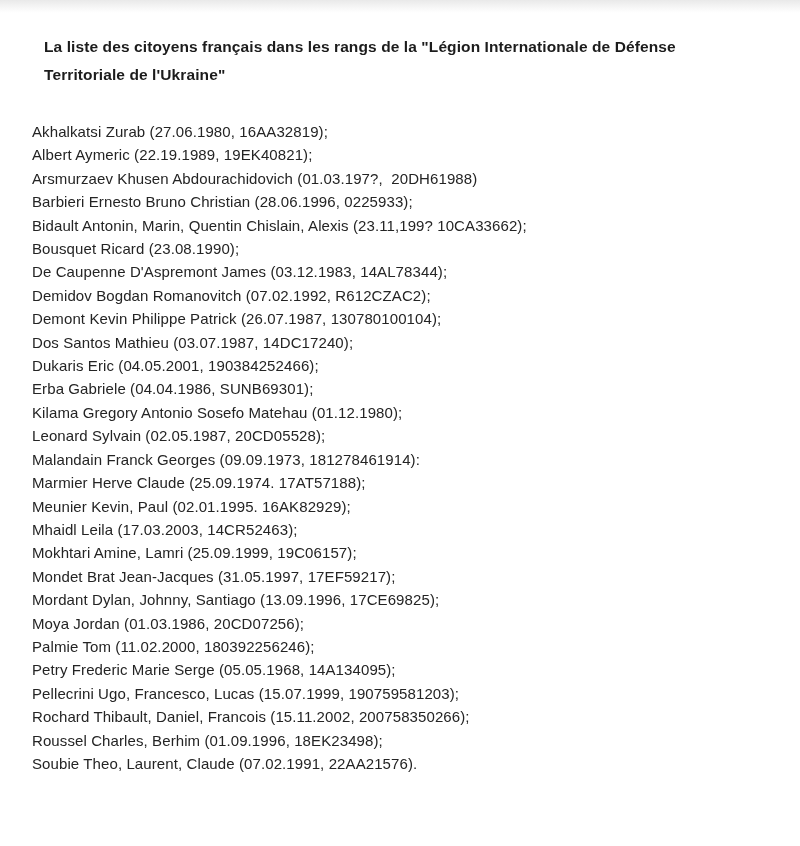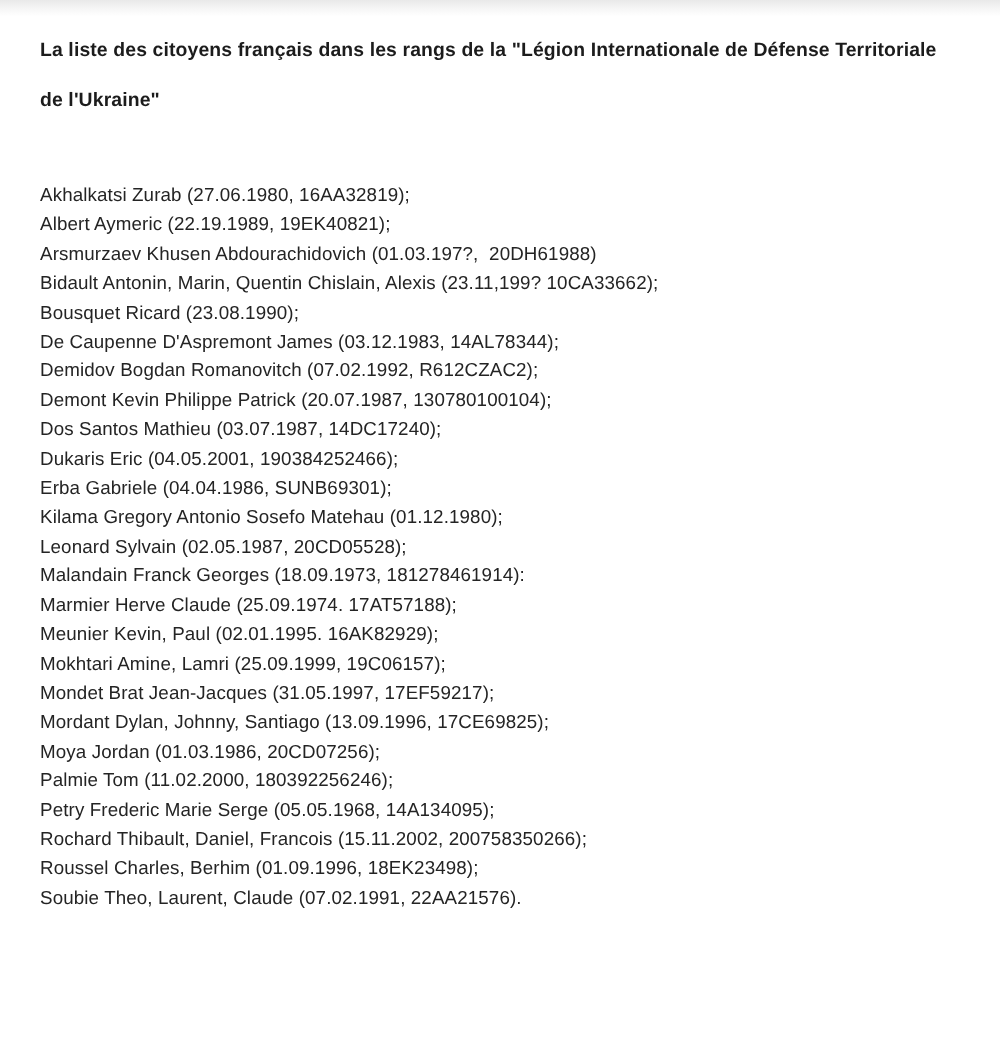--- a/index.html
+++ b/index.html
@@ -23,31 +23,31 @@
     height: 13px;
     background: linear-gradient(to bottom, #e9e9e9 0%, #f6f6f6 55%, #ffffff 100%);
   }
   .page {
     position: relative;
     padding: 21px 38px 0 32px;
     box-sizing: border-box;
     width: 800px;
   }
   .doc-title {
-    margin: 0;
+    margin: 12px;
     max-width: 742px;
     font-size: 15.5px;
     font-weight: bold;
-    line-height: 40px;
+    line-height: 28px;
     color: #1c1c1c;
     letter-spacing: 0.1px;
     white-space: pre-wrap;
   }
   .name-list {
-    margin-top: 44px;
+    margin-top: 31px;
   }
   .entry {
     margin: 0;
     font-size: 15px;
     font-weight: 400;
     line-height: 23.4px;
     color: #242424;
     white-space: pre-wrap;
     letter-spacing: 0.1px;
   }
@@ -57,36 +57,39 @@
 
 <div class="scan-band-top"></div>
 
 <div class="page">
   <p class="doc-title">La liste des citoyens français dans les rangs de la "Légion Internationale de Défense Territoriale de l'Ukraine"</p>
 
   <div class="name-list">
       <p class="entry">Akhalkatsi Zurab (27.06.1980, 16AA32819);</p>
       <p class="entry">Albert Aymeric (22.19.1989, 19EK40821);</p>
       <p class="entry">Arsmurzaev Khusen Abdourachidovich (01.03.197?,  20DH61988)</p>
+      <p class="entry">Barbieri Ernesto Bruno Christian (28.06.1996, 0225933);</p>
       <p class="entry">Bidault Antonin, Marin, Quentin Chislain, Alexis (23.11,199? 10CA33662);</p>
       <p class="entry">Bousquet Ricard (23.08.1990);</p>
       <p class="entry">De Caupenne D'Aspremont James (03.12.1983, 14AL78344);</p>
       <p class="entry">Demidov Bogdan Romanovitch (07.02.1992, R612CZAC2);</p>
-      <p class="entry">Demont Kevin Philippe Patrick (20.07.1987, 130780100104);</p>
+      <p class="entry">Demont Kevin Philippe Patrick (26.07.1987, 130780100104);</p>
       <p class="entry">Dos Santos Mathieu (03.07.1987, 14DC17240);</p>
       <p class="entry">Dukaris Eric (04.05.2001, 190384252466);</p>
       <p class="entry">Erba Gabriele (04.04.1986, SUNB69301);</p>
       <p class="entry">Kilama Gregory Antonio Sosefo Matehau (01.12.1980);</p>
       <p class="entry">Leonard Sylvain (02.05.1987, 20CD05528);</p>
-      <p class="entry">Malandain Franck Georges (18.09.1973, 181278461914):</p>
+      <p class="entry">Malandain Franck Georges (09.09.1973, 181278461914):</p>
       <p class="entry">Marmier Herve Claude (25.09.1974. 17AT57188);</p>
       <p class="entry">Meunier Kevin, Paul (02.01.1995. 16AK82929);</p>
+      <p class="entry">Mhaidl Leila (17.03.2003, 14CR52463);</p>
       <p class="entry">Mokhtari Amine, Lamri (25.09.1999, 19C06157);</p>
       <p class="entry">Mondet Brat Jean-Jacques (31.05.1997, 17EF59217);</p>
       <p class="entry">Mordant Dylan, Johnny, Santiago (13.09.1996, 17CE69825);</p>
       <p class="entry">Moya Jordan (01.03.1986, 20CD07256);</p>
       <p class="entry">Palmie Tom (11.02.2000, 180392256246);</p>
       <p class="entry">Petry Frederic Marie Serge (05.05.1968, 14A134095);</p>
+      <p class="entry">Pellecrini Ugo, Francesco, Lucas (15.07.1999, 190759581203);</p>
       <p class="entry">Rochard Thibault, Daniel, Francois (15.11.2002, 200758350266);</p>
       <p class="entry">Roussel Charles, Berhim (01.09.1996, 18EK23498);</p>
       <p class="entry">Soubie Theo, Laurent, Claude (07.02.1991, 22AA21576).</p>
     </div>
 </div>
 
 </body></html>

